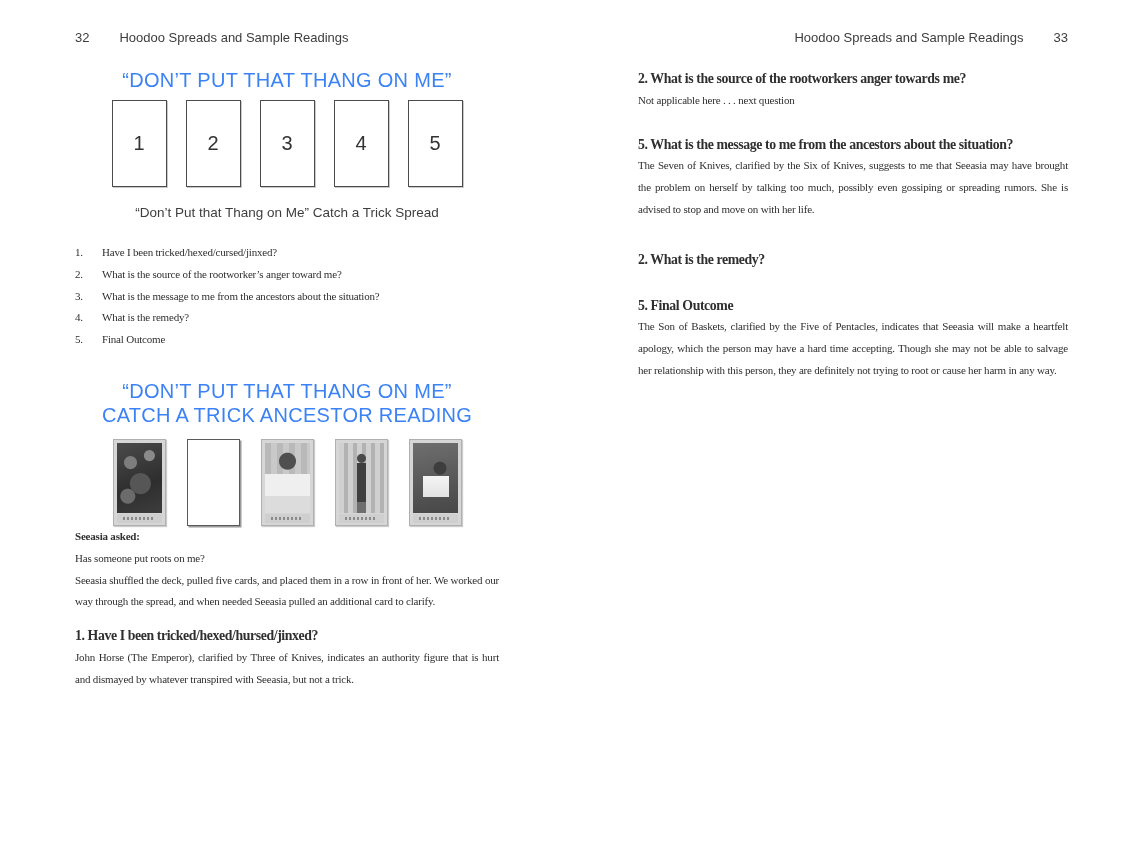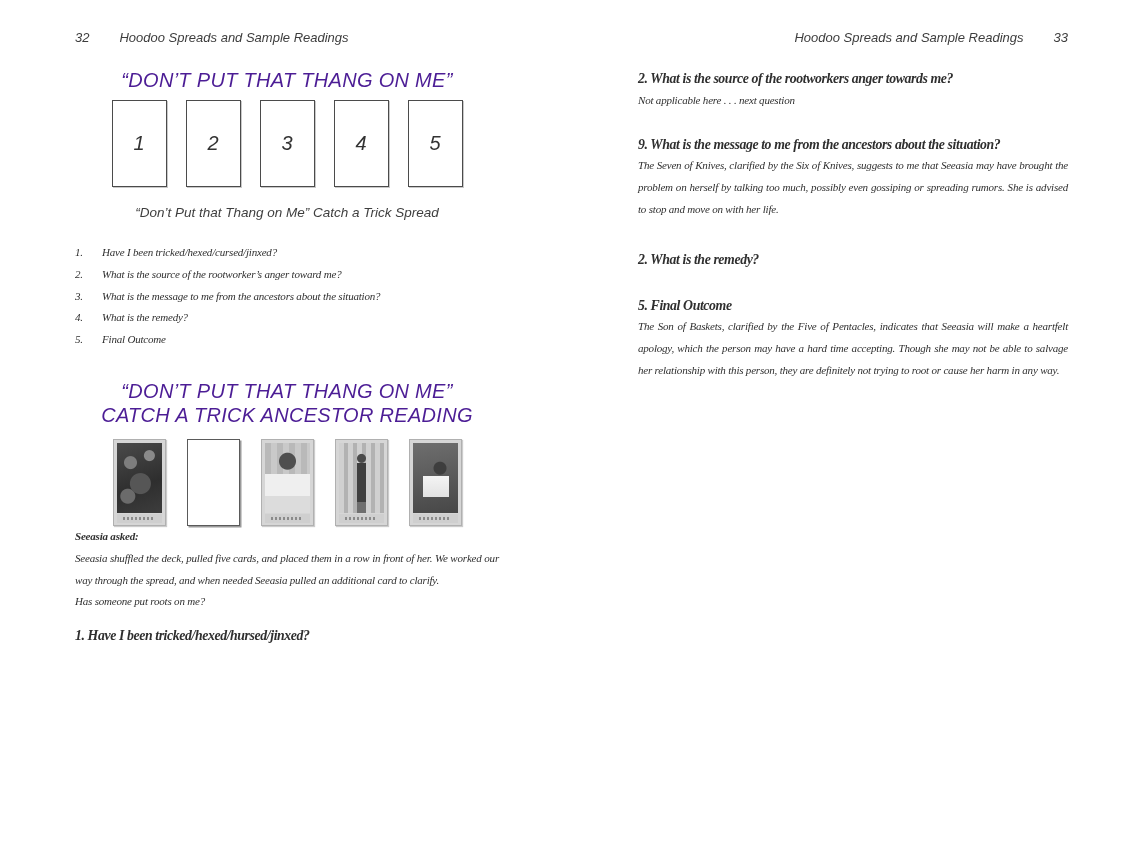--- a/index.html
+++ b/index.html
@@ -1,32 +1,32 @@
 <!DOCTYPE html>
 <html><head>
 <meta charset="utf-8">
 <style>
   html,body{margin:0;padding:0;background:#ffffff;}
   .sheet{position:relative;width:1140px;height:855px;background:#ffffff;overflow:hidden;
-         font-family:"Liberation Serif",serif;color:#2f2f2f;font-style:italic;}
+         font-family:"Liberation Serif",serif;color:#2f2f2f;}
   .col{position:absolute;top:30px;}
   .col-left{left:75px;width:424px;}
   .col-right{left:638px;width:430px;}
 
   
   .runhead{font-family:"Liberation Sans",sans-serif;font-size:13px;color:#3d3d3d;
            height:16px;line-height:16px;}
   .runhead .pg{display:inline-block;}
   .runhead-left .pg{margin-right:30px;}
   .runhead-right{text-align:right;}
   .runhead-right .pg{margin-left:30px;}
 
   
   .ctitle{font-family:"Liberation Sans",sans-serif;font-size:20px;line-height:24px;
-          color:#4c1d95;text-align:center;letter-spacing:.3px;}
+          color:#3b82f6;text-align:center;letter-spacing:.3px;}
   .t1{margin-top:22px;}
   .t2{margin-top:28px;}
 
   
   .cardrow{display:flex;justify-content:center;gap:19px;}
   .row1{margin-top:8px;}
   .numbox{width:53px;height:85px;border:1px solid #4b4b4b;background:#fff;
           display:flex;align-items:center;justify-content:center;
           font-family:"Liberation Sans",sans-serif;font-size:20px;color:#333;
           box-shadow:1px 1px 0 #c9c9c9;}
@@ -149,43 +149,44 @@
         <div class="labelstrip"></div>
       </div>
       <div class="tarot tarot-img">
         <div class="art art5"></div>
         <div class="labelstrip"></div>
       </div>
     </div>
 
     <div class="asked">
       <div class="body bold">Seeasia asked:</div>
+      <div class="body">Has someone put roots on me?</div>
       <div class="body">Seeasia shuffled the deck, pulled five cards, and placed them in a row in front of her. We worked our way through the spread, and when needed Seeasia pulled an additional card to clarify.</div>
-      <div class="body">Has someone put roots on me?</div>
     </div>
 
     <div class="sec1">
       <div class="shead">1. Have I been tricked/hexed/hursed/jinxed?</div>
+      <div class="body">John Horse (The Emperor), clarified by Three of Knives, indicates an authority figure that is hurt and dismayed by whatever transpired with Seeasia, but not a trick.</div>
     </div>
 
   </div>
 
   <div class="col col-right">
 
     <div class="runhead runhead-right">
       <span>Hoodoo Spreads and Sample Readings</span><span class="pg">33</span>
     </div>
 
     <div class="sec2">
       <div class="shead">2. What is the source of the rootworkers anger towards me?</div>
       <div class="body">Not applicable here . . . next question</div>
     </div>
 
     <div class="sec3">
-      <div class="shead">9. What is the message to me from the ancestors about the situation?</div>
+      <div class="shead">5. What is the message to me from the ancestors about the situation?</div>
       <div class="body">The Seven of Knives, clarified by the Six of Knives, suggests to me that Seeasia may have brought the problem on herself by talking too much, possibly even gossiping or spreading rumors. She is advised to stop and move on with her life.</div>
     </div>
 
     <div class="sec4">
       <div class="shead">2. What is the remedy?</div>
     </div>
 
     <div class="sec5">
       <div class="shead">5. Final Outcome</div>
       <div class="body">The Son of Baskets, clarified by the Five of Pentacles, indicates that Seeasia will make a heartfelt apology, which the person may have a hard time accepting. Though she may not be able to salvage her relationship with this person, they are definitely not trying to root or cause her harm in any way.</div>

